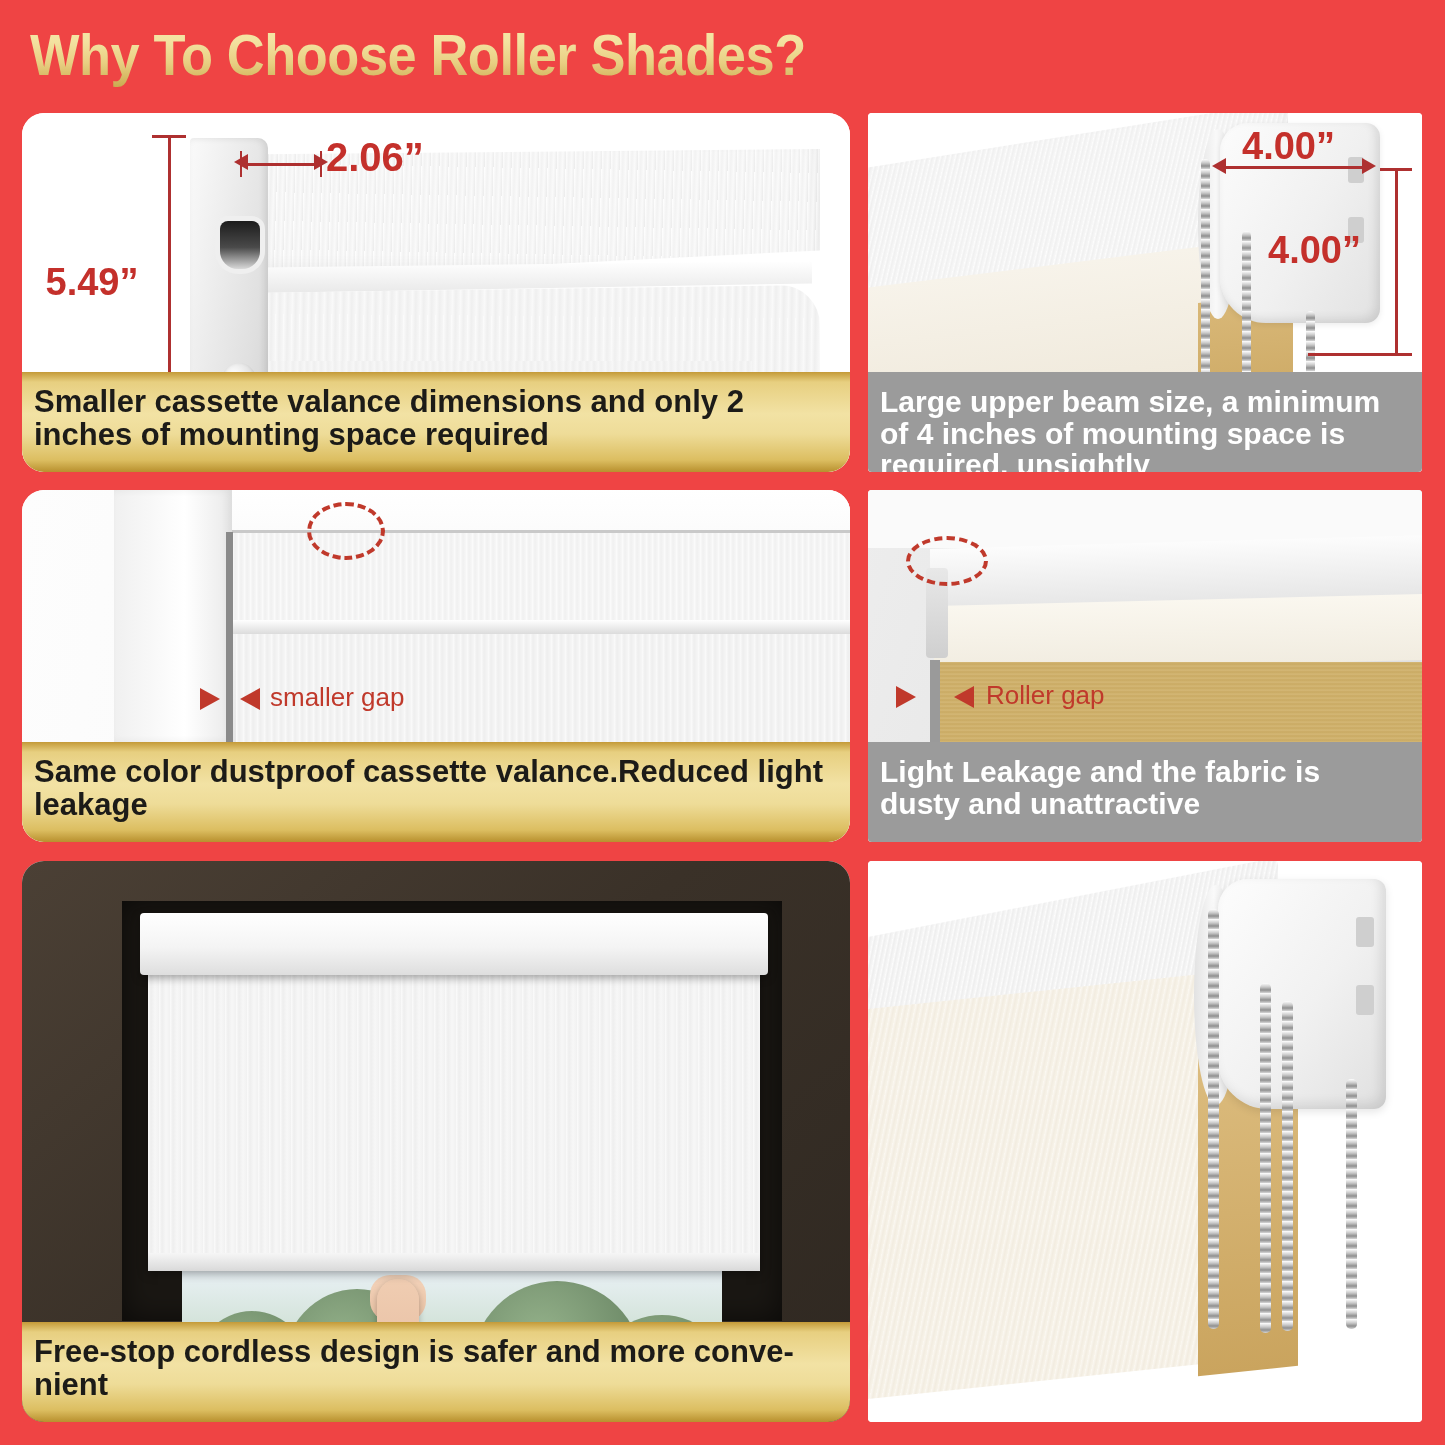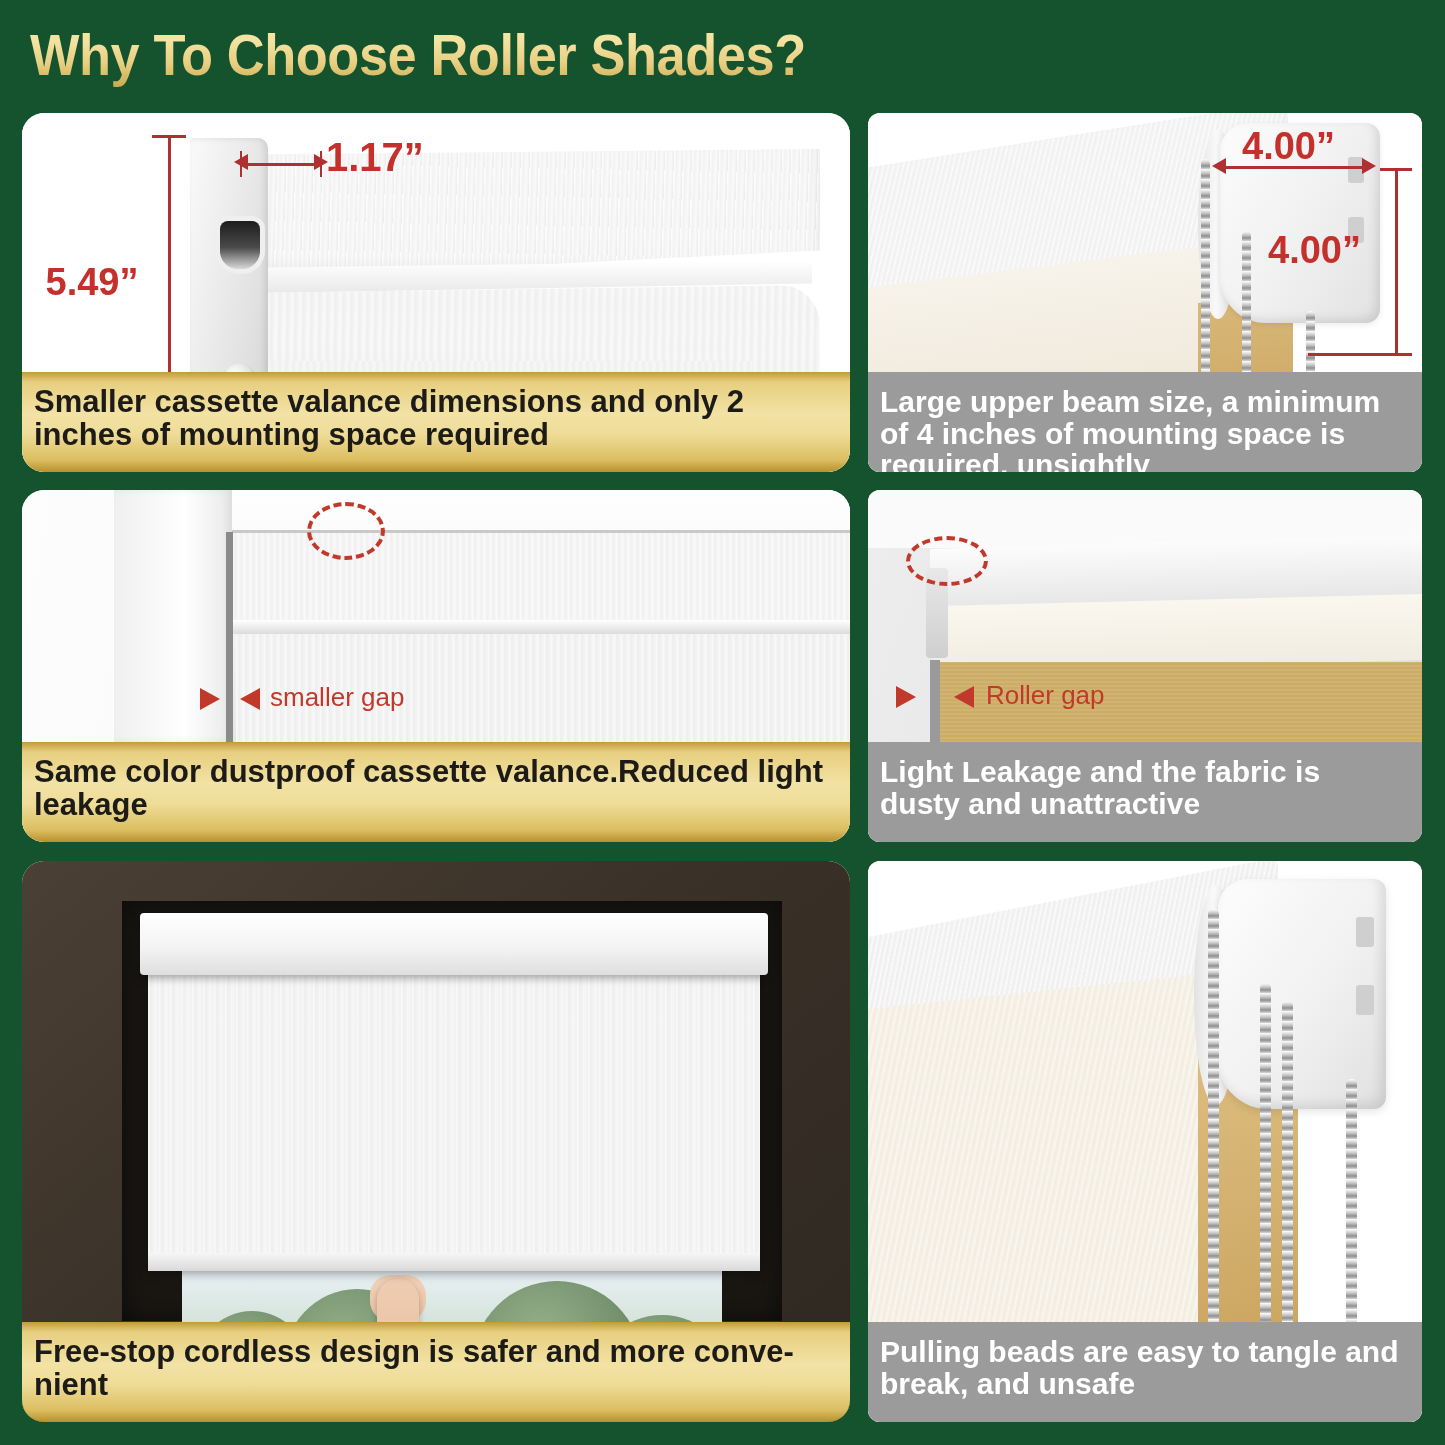--- a/index.html
+++ b/index.html
@@ -4,38 +4,38 @@
 <style>
   * { box-sizing: border-box; margin: 0; padding: 0; }
 
   html, body {
     width: 1445px; height: 1445px;
     background: #2b2a28;
     font-family: "Liberation Sans", sans-serif;
     overflow: hidden;
   }
 
-  #page { position: relative; width: 1445px; height: 1445px; background: #14532d; }
+  #page { position: relative; width: 1445px; height: 1445px; background: #ef4444; }
 
   
   .title {
     position: absolute; left: 30px; top: 22px;
     font-size: 57px; font-weight: bold;
     letter-spacing: -0.5px;
     transform: scaleX(0.92); transform-origin: left center;
     background: linear-gradient(180deg,#f6e9a8 0%,#f3e2a0 30%,#e8cf82 62%,#c9a94e 100%);
     -webkit-background-clip: text; background-clip: text;
     color: transparent; -webkit-text-fill-color: transparent;
     white-space: nowrap;
   }
 
   
   .panel { position: absolute; overflow: hidden; background: #fff; }
   .panel.left  { left: 22px;  width: 828px; border-radius: 22px; }
-  .panel.right { left: 868px; width: 554px; border-radius: 12px; }
+  .panel.right { left: 868px; width: 554px; border-radius: 4px; }
 
   .r1 { top: 113px;  height: 359px; }
   .r2 { top: 490px;  height: 352px; }
   .r3 { top: 861px;  height: 561px; }
 
   .photo { position: absolute; inset: 0; overflow: hidden; }
 
   
   .cap {
     position: absolute; left: 0; right: 0; bottom: 0;
@@ -283,21 +283,21 @@
       <div class="fabric-drop"></div>
       <div class="cassette-end"></div>
       <div class="cassette-slot"></div>
       <div class="cassette-screw"></div>
 
       <div class="dim-line" style="left:218px; top:38px; width:2px; height:26px;"></div>
       <div class="dim-line" style="left:298px; top:38px; width:2px; height:26px;"></div>
       <div class="dim-line" style="left:218px; top:50px; width:82px; height:3px;"></div>
       <div class="arrowhead ah-left" style="left:212px; top:41px; border-right-color:#ae3030; border-top-width:8px; border-bottom-width:8px; border-right-width:14px;"></div>
       <div class="arrowhead ah-right" style="left:292px; top:41px; border-left-color:#ae3030; border-top-width:8px; border-bottom-width:8px; border-left-width:14px;"></div>
-      <div class="dim-txt" style="left:304px; top:22px; font-size:40px;">1.17”</div>
+      <div class="dim-txt" style="left:304px; top:22px; font-size:40px;">2.06”</div>
 
       <div class="dim-line" style="left:146px; top:22px; width:3px; height:300px;"></div>
       <div class="dim-line" style="left:130px; top:22px; width:34px; height:3px;"></div>
       <div class="dim-line" style="left:130px; top:320px; width:34px; height:3px;"></div>
       <div class="dim-txt" style="left:0px; top:148px; font-size:38px; width:140px; text-align:center;">5.49”</div>
     </div>
     <div class="cap gold tall">Smaller cassette valance dimensions and only 2 inches of mounting space required</div>
   </div>
 
   <div class="panel right r1">
@@ -390,16 +390,15 @@
       <div class="pb-gold"></div>
       <div class="pb-roller-end"></div>
       <div class="pb-bracket"></div>
       <div class="bracket-notch" style="left:488px; top:56px; width:18px; height:30px;"></div>
       <div class="bracket-notch" style="left:488px; top:124px; width:18px; height:30px;"></div>
       <div class="beadchain" style="left:340px; top:48px;  height:420px; width:11px;"></div>
       <div class="beadchain" style="left:392px; top:122px; height:350px; width:11px;"></div>
       <div class="beadchain" style="left:414px; top:140px; height:330px; width:11px;"></div>
       <div class="beadchain" style="left:478px; top:218px; height:250px; width:11px;"></div>
     </div>
-    <div class="cap gray tall">Pulling beads are easy to tangle and break, and unsafe</div>
   </div>
 
 </div>
 
 </body></html>

